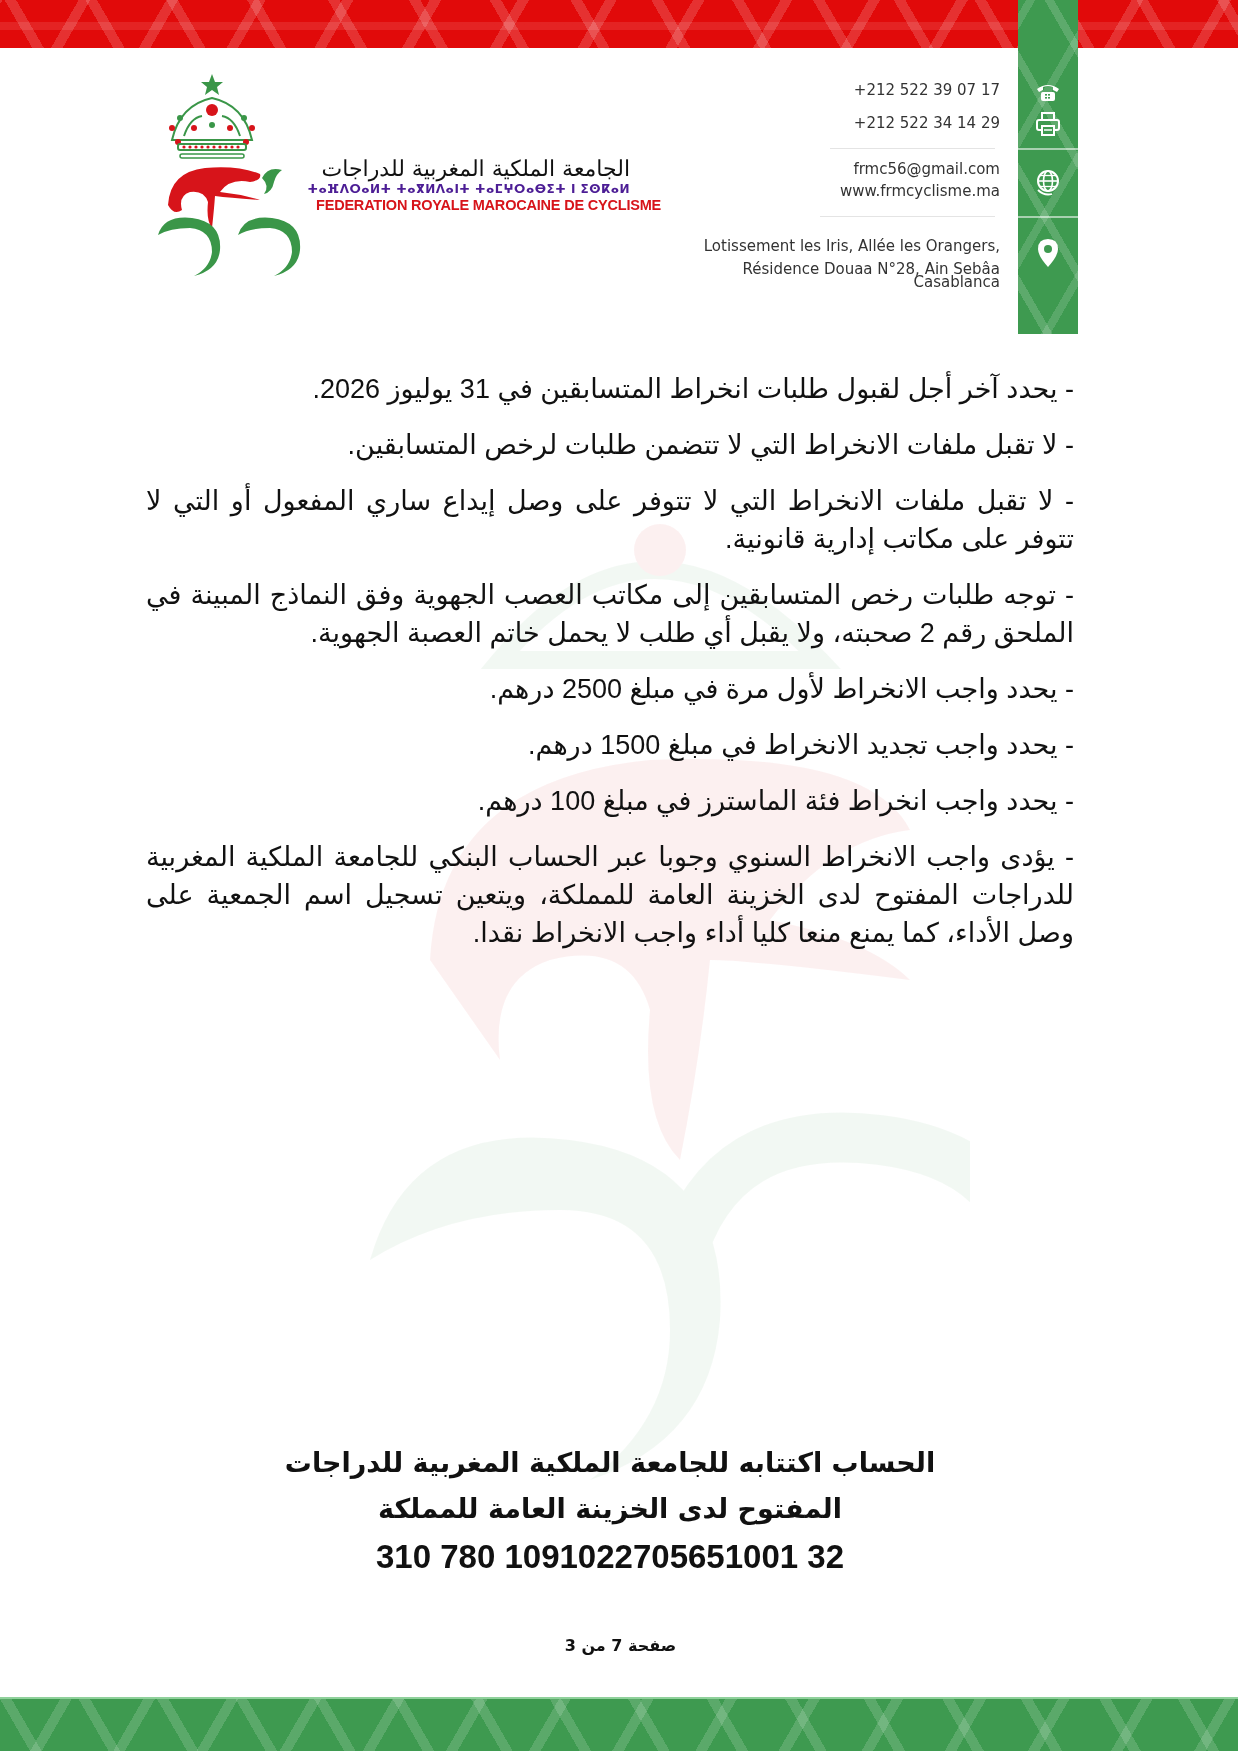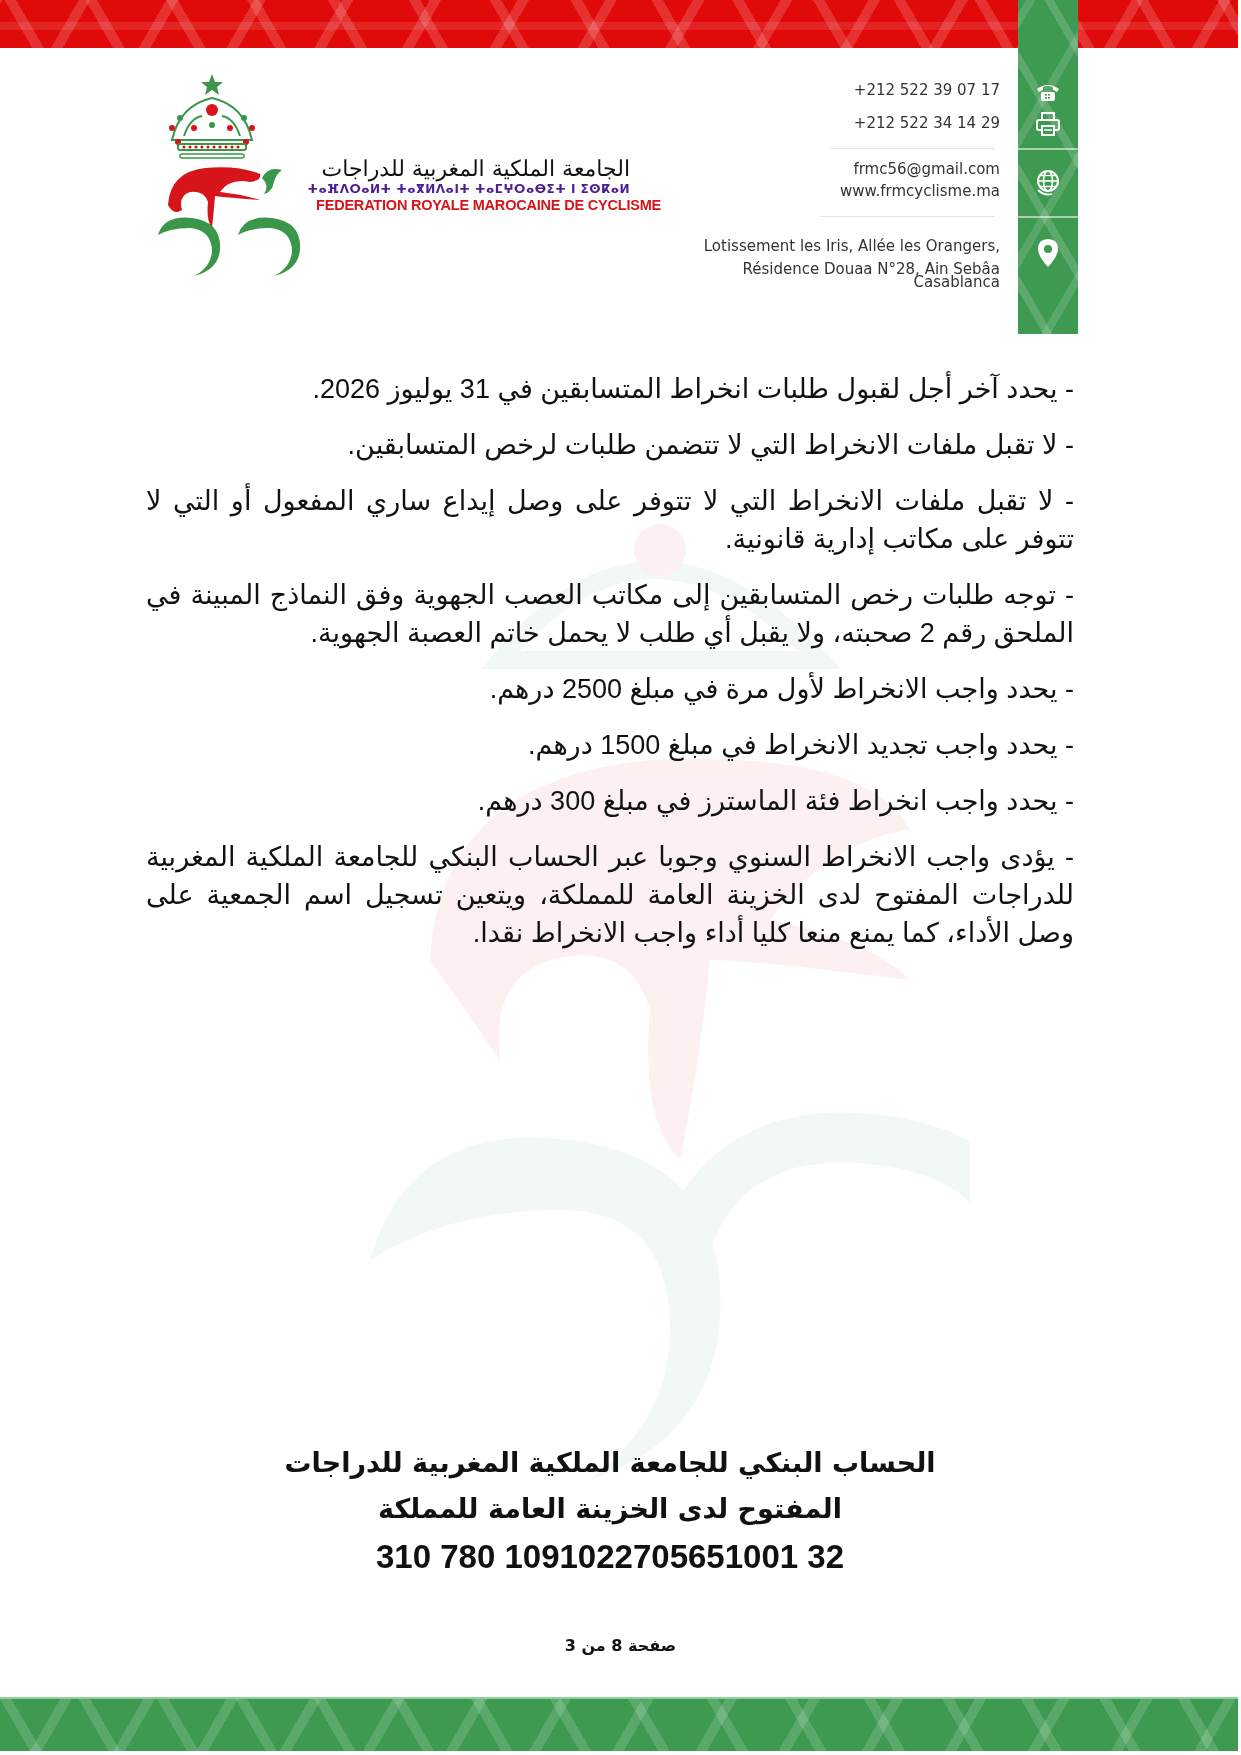--- a/index.html
+++ b/index.html
@@ -198,25 +198,25 @@
   <path d="M330,900 Q370,760 530,780 Q690,800 680,960" fill="none" stroke="#3a9648" stroke-width="50"></path>
 </svg>
 
 <div class="body-text">
   <p>- يحدد آخر أجل لقبول طلبات انخراط المتسابقين في 31 يوليوز 2026.</p>
   <p>- لا تقبل ملفات الانخراط التي لا تتضمن طلبات لرخص المتسابقين.</p>
   <p>- لا تقبل ملفات الانخراط التي لا تتوفر على وصل إيداع ساري المفعول أو التي لا تتوفر على مكاتب إدارية قانونية.</p>
   <p>- توجه طلبات رخص المتسابقين إلى مكاتب العصب الجهوية وفق النماذج المبينة في الملحق رقم 2 صحبته، ولا يقبل أي طلب لا يحمل خاتم العصبة الجهوية.</p>
   <p>- يحدد واجب الانخراط لأول مرة في مبلغ 2500 درهم.</p>
   <p>- يحدد واجب تجديد الانخراط في مبلغ 1500 درهم.</p>
-  <p>- يحدد واجب انخراط فئة الماسترز في مبلغ 300 درهم.</p>
+  <p>- يحدد واجب انخراط فئة الماسترز في مبلغ 100 درهم.</p>
   <p>- يؤدى واجب الانخراط السنوي وجوبا عبر الحساب البنكي للجامعة الملكية المغربية للدراجات المفتوح لدى الخزينة العامة للمملكة، ويتعين تسجيل اسم الجمعية على وصل الأداء، كما يمنع منعا كليا أداء واجب الانخراط نقدا.</p>
 </div>
 
 <div class="bank-block">
-  <div>الحساب البنكي للجامعة الملكية المغربية للدراجات</div>
+  <div>الحساب اكتتابه للجامعة الملكية المغربية للدراجات</div>
   <div>المفتوح لدى الخزينة العامة للمملكة</div>
   <div class="bank-number">310 780 1091022705651001 32</div>
 </div>
 
-<div class="page-num">صفحة 8 من 3</div>
+<div class="page-num">صفحة 7 من 3</div>
 
 <div class="bottom-band"></div>
 
 </body></html>

